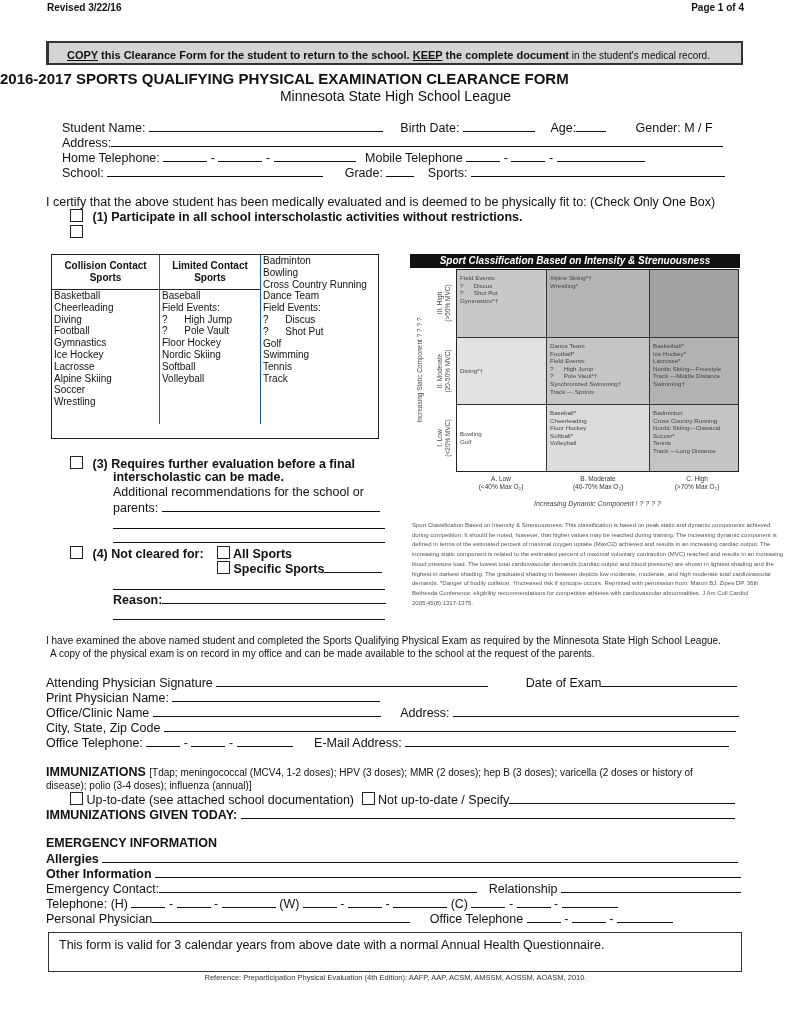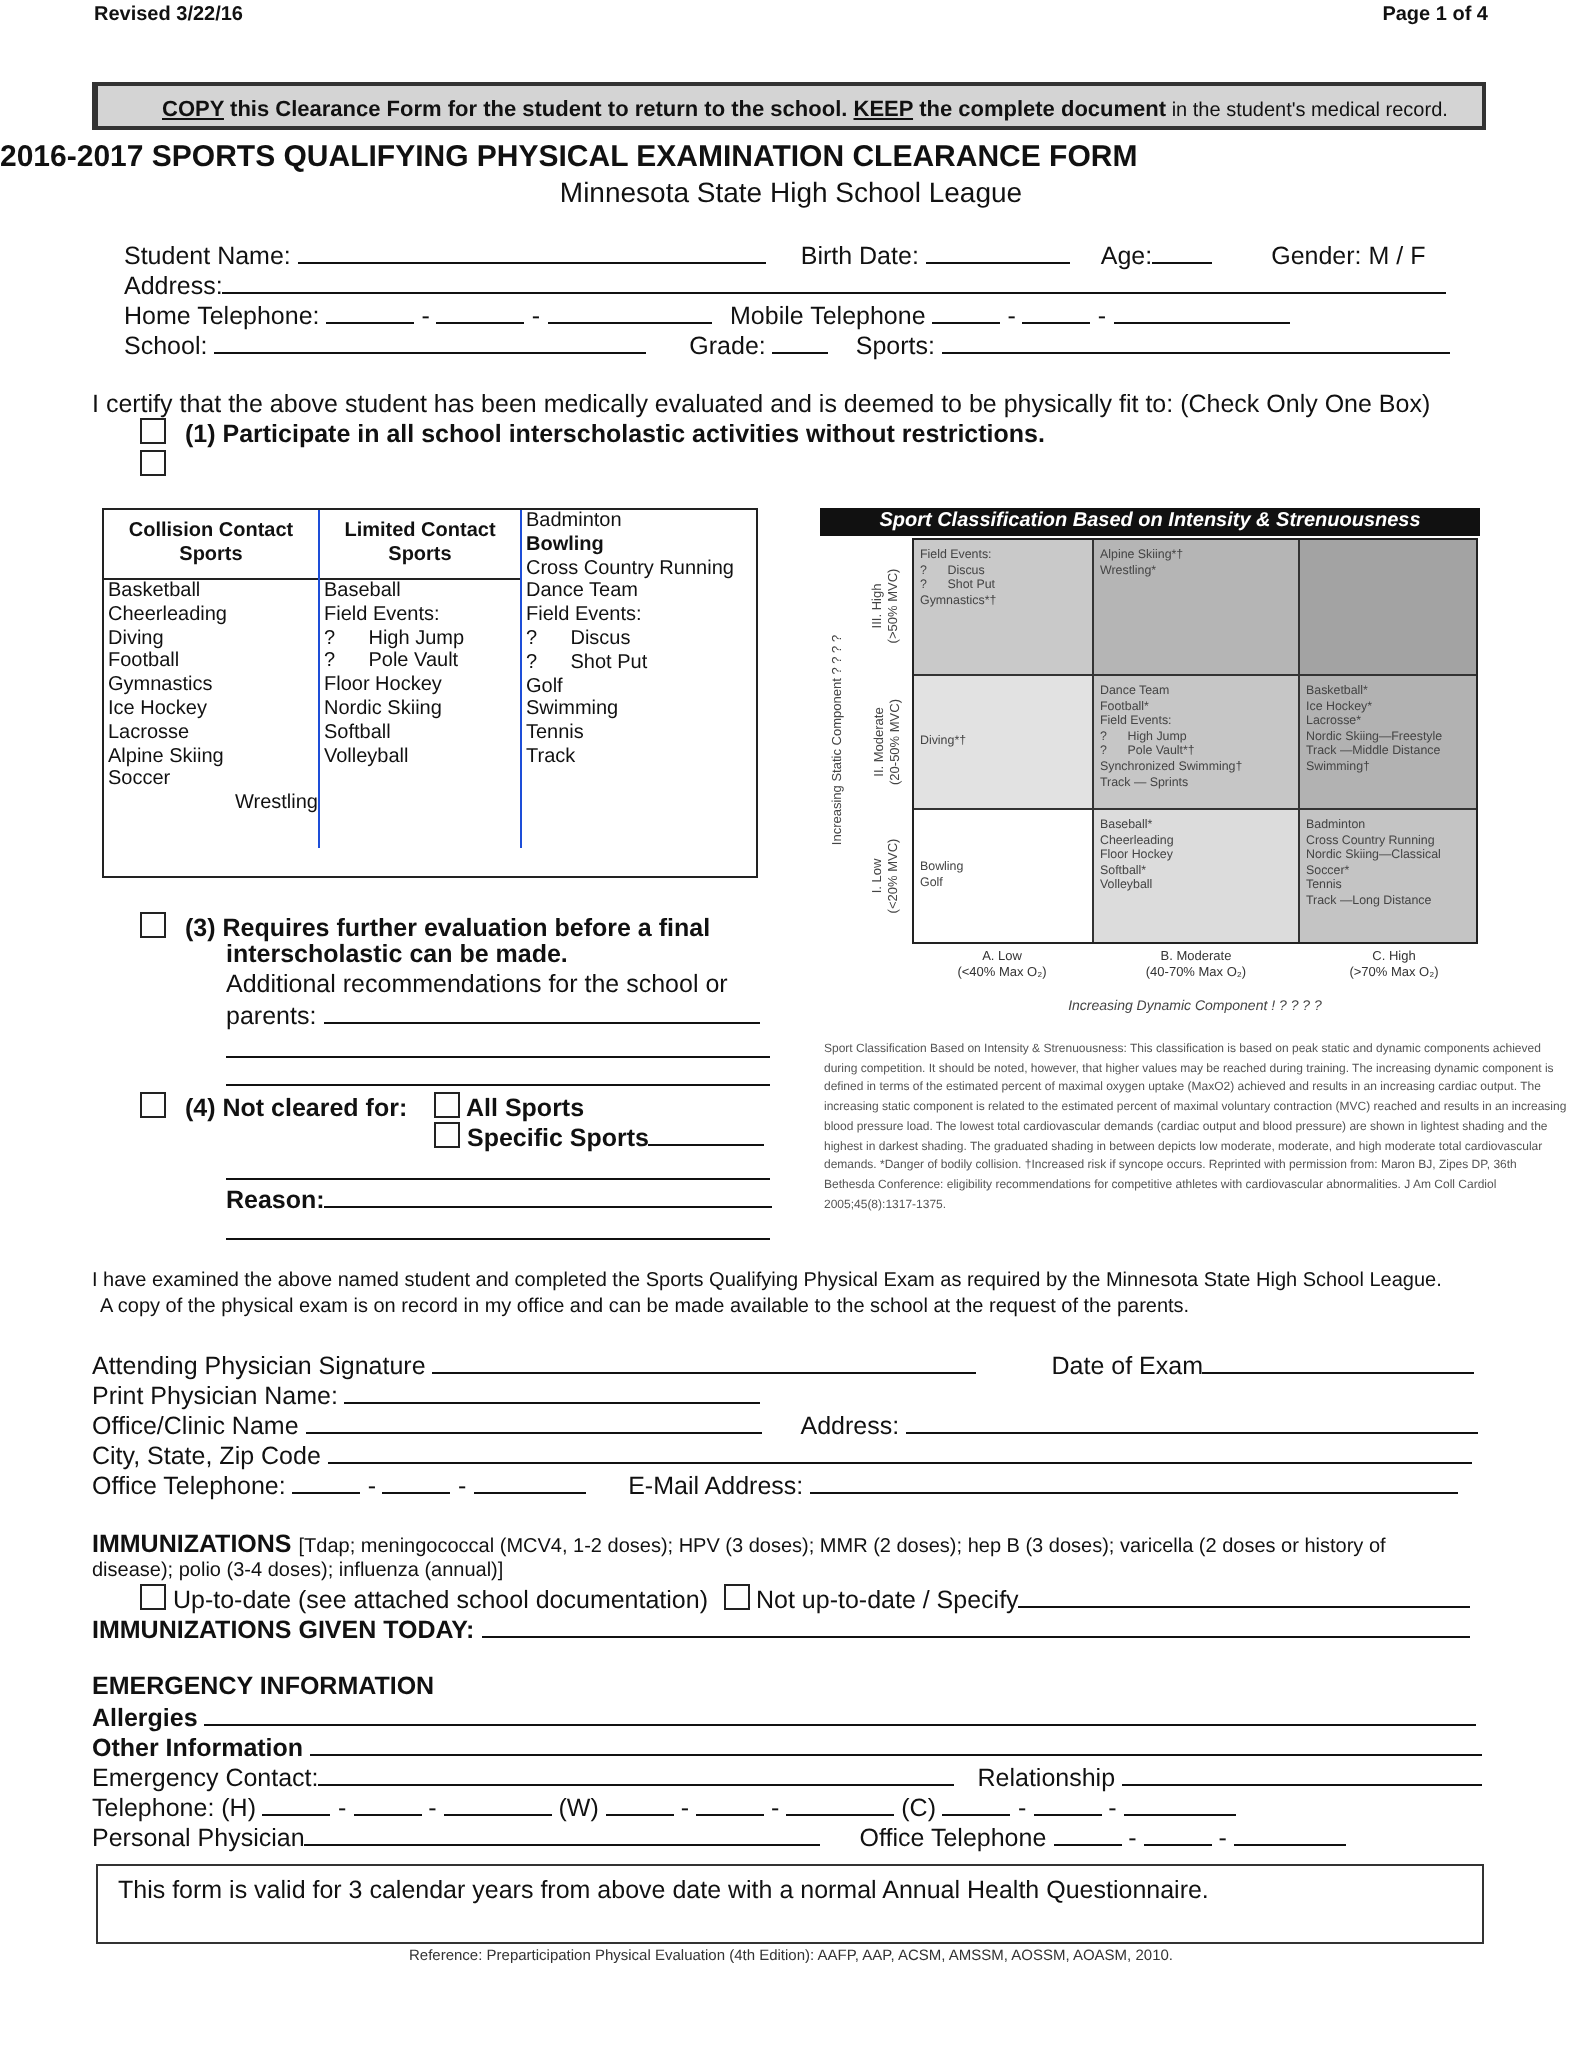--- a/index.html
+++ b/index.html
@@ -8,21 +8,21 @@
   .abs { position:absolute; }
   .line { display:inline-block; border-bottom:1px solid #111; height:11px; vertical-align:baseline; }
   .bold { font-weight:bold; }
   .cb { display:inline-block; width:11px; height:11px; border:1px solid #222; vertical-align:-1px; background:#fff; }
   .row { position:absolute; white-space:nowrap; font-size:12.5px; line-height:14px; }
 
   
   #revised { left:47px; top:2px; font-size:10px; font-weight:bold; }
   #pageno { right:47px; top:2px; font-size:10px; font-weight:bold; }
   #banner { left:46px; top:41px; width:697px; height:24px; background:#d4d4d4; border:2px solid #333; border-left-width:3px; border-bottom-width:2px;
-            font-size:11px; line-height:24px; box-sizing:border-box; padding-left:32px; }
+            font-size:11px; line-height:24px; box-sizing:border-box; padding-left:18px; }
   #banner u { font-weight:bold; }
   #title { left:0; width:791px; top:70px; text-align:left; font-size:15px; font-weight:bold; }
   #subtitle { left:0; width:791px; top:88px; text-align:center; font-size:14px; }
 
   
   #contact { left:51px; top:254px; width:328px; height:185px; border:1px solid #222; box-sizing:border-box; }
   #contact .hd { background:#111; color:#fff; font-style:italic; font-weight:bold; font-size:10px; text-align:center; height:14px; line-height:14px; }
   #contact .cols { display:flex; height:169px; }
   #contact .col { border-right:1px solid #1d4ed8; box-sizing:border-box; }
   #contact .col:last-child { border-right:none; }
@@ -108,40 +108,40 @@
       <div class="items">
           <div class="it" style="white-space: pre;">Basketball</div>
           <div class="it" style="white-space: pre;">Cheerleading</div>
           <div class="it" style="white-space: pre;">Diving</div>
           <div class="it" style="white-space: pre;">Football</div>
           <div class="it" style="white-space: pre;">Gymnastics</div>
           <div class="it" style="white-space: pre;">Ice Hockey</div>
           <div class="it" style="white-space: pre;">Lacrosse</div>
           <div class="it" style="white-space: pre;">Alpine Skiing</div>
           <div class="it" style="white-space: pre;">Soccer</div>
-          <div class="it" style="white-space: pre; text-align: right;">Wrestling</div>
+          <div class="it" style="white-space: pre;">Wrestling</div>
         </div>
     </div>
     <div class="col" style="width:101px">
       <div class="ch">Limited Contact Sports</div>
       <div class="items">
           <div class="it" style="white-space: pre;">Baseball</div>
           <div class="it" style="white-space: pre;">Field Events:</div>
           <div class="it" style="white-space: pre;">?      High Jump</div>
           <div class="it" style="white-space: pre;">?      Pole Vault</div>
           <div class="it" style="white-space: pre;">Floor Hockey</div>
           <div class="it" style="white-space: pre;">Nordic Skiing</div>
           <div class="it" style="white-space: pre;">Softball</div>
           <div class="it" style="white-space: pre;">Volleyball</div>
         </div>
     </div>
     <div class="col" style="flex:1">
       <div class="items">
           <div class="it" style="white-space: pre;">Badminton</div>
-          <div class="it" style="white-space: pre; font-weight: bold;">Bowling</div>
+          <div class="it" style="white-space: pre;">Bowling</div>
           <div class="it" style="white-space: pre;">Cross Country Running</div>
           <div class="it" style="white-space: pre;">Dance Team</div>
           <div class="it" style="white-space: pre;">Field Events:</div>
           <div class="it" style="white-space: pre;">?      Discus</div>
           <div class="it" style="white-space: pre;">?      Shot Put</div>
           <div class="it" style="white-space: pre;">Golf</div>
           <div class="it" style="white-space: pre;">Swimming</div>
           <div class="it" style="white-space: pre;">Tennis</div>
           <div class="it" style="white-space: pre;">Track</div>
         </div>

